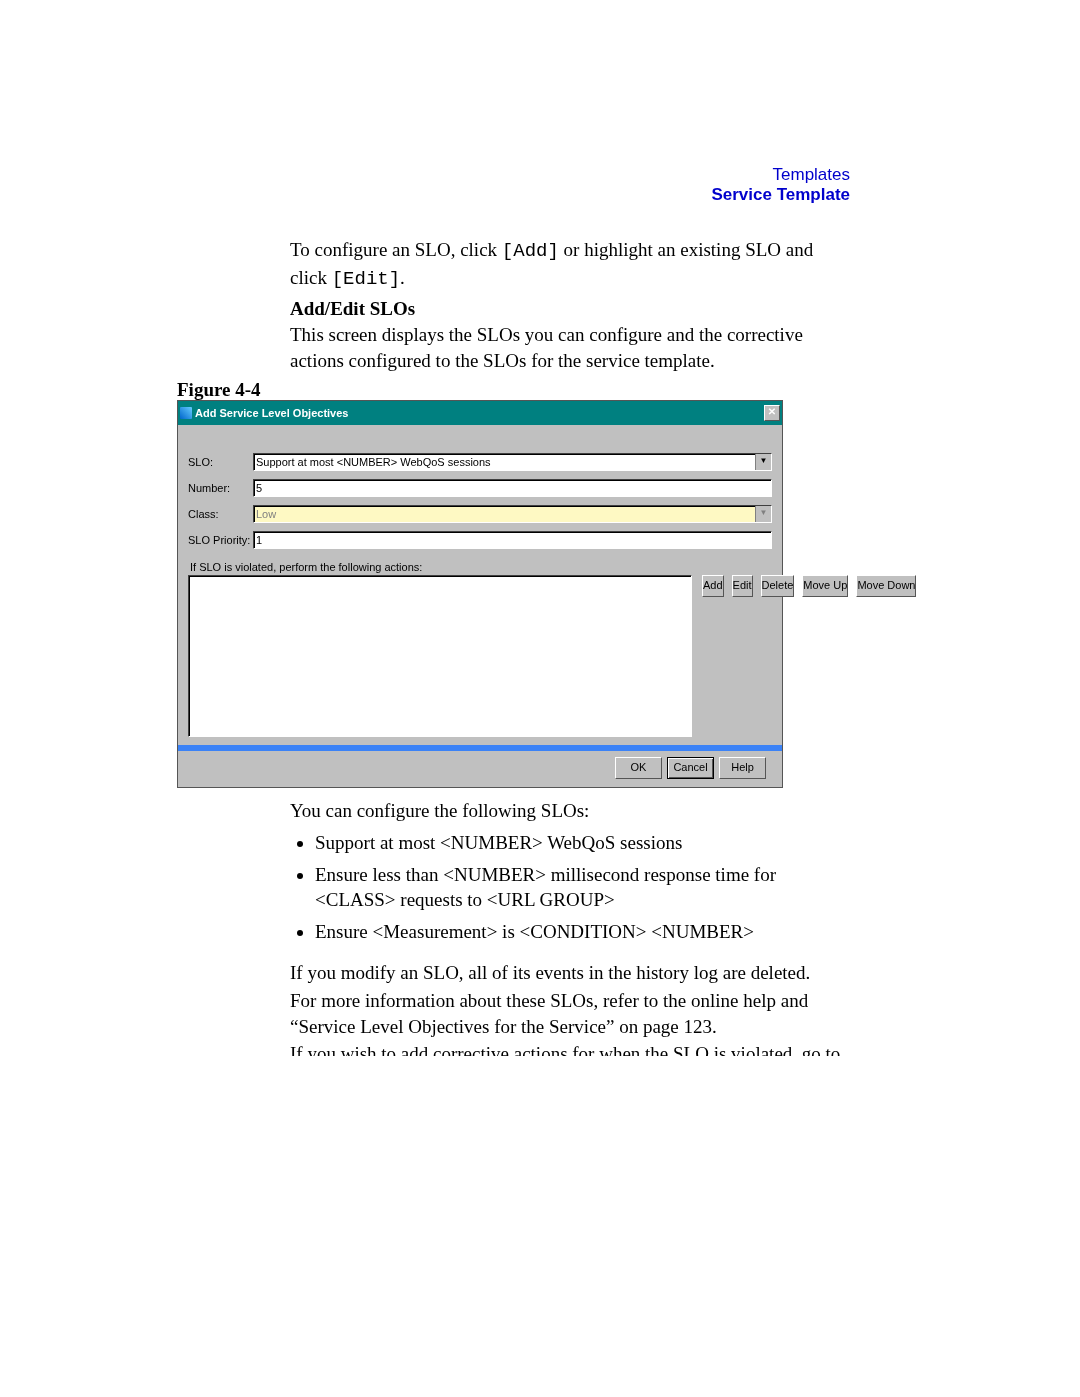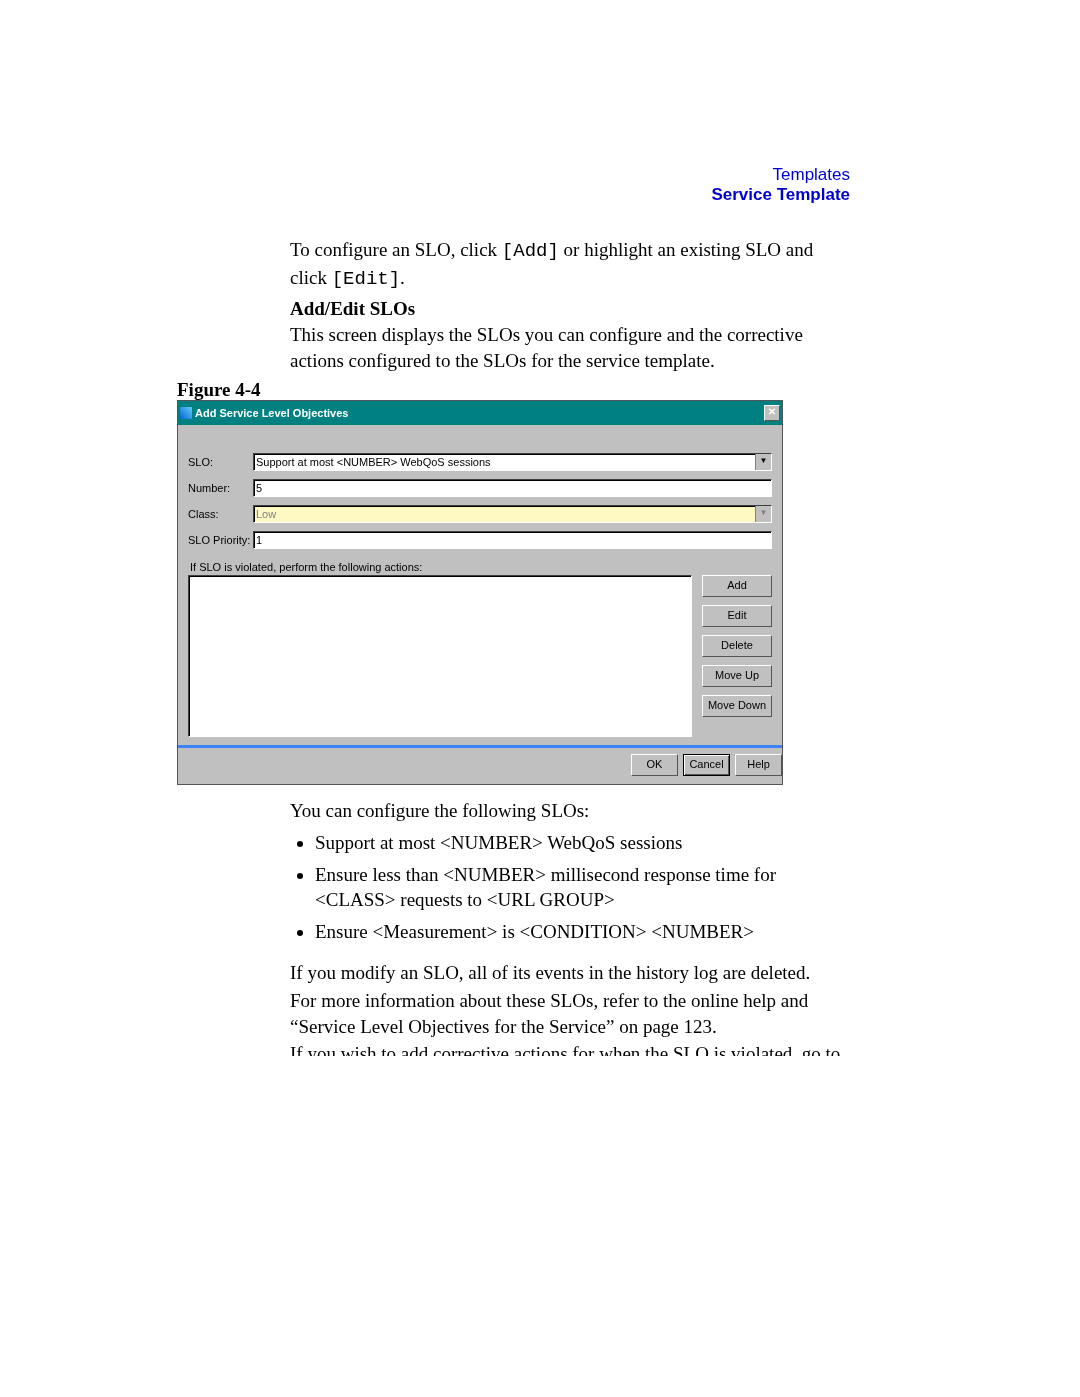--- a/index.html
+++ b/index.html
@@ -139,37 +139,37 @@
   }
   .listbox {
     flex: 1;
     height: 160px;
     background: #fff;
     border: 1px solid #808080;
     border-top-color: #404040; border-left-color: #404040;
     border-right-color: #fff; border-bottom-color: #fff;
     box-shadow: inset 1px 1px 0 #000;
   }
-  .btncol { width: 70px; display: flex; flex-direction: column; gap: 8px; }
+  .btncol { width: 70px; display: flex; flex-direction: row; gap: 8px; }
   .wbtn {
     height: 20px;
     background: #c0c0c0;
     border: 1px solid #fff;
     border-right-color: #555; border-bottom-color: #555;
     font-size: 11px;
     text-align: center;
     line-height: 18px;
     white-space: nowrap;
   }
   .bottombar {
     display: flex;
     justify-content: flex-end;
     gap: 5px;
-    padding: 6px 0 8px 8px;
-    border-top: 3px solid #3b82f6;
+    padding: 6px 16px 8px 8px;
+    border-top: 6px solid #3b82f6;
   }
   .bottombar .wbtn { width: 45px; }
   .bottombar .wbtn.default { border: 1px solid #000; box-shadow: inset 1px 1px 0 #fff, inset -1px -1px 0 #555; }
 </style>
 </head>
 <body>
 <div class="page">
 
 <div class="header">
   <div class="line1">Templates</div>

